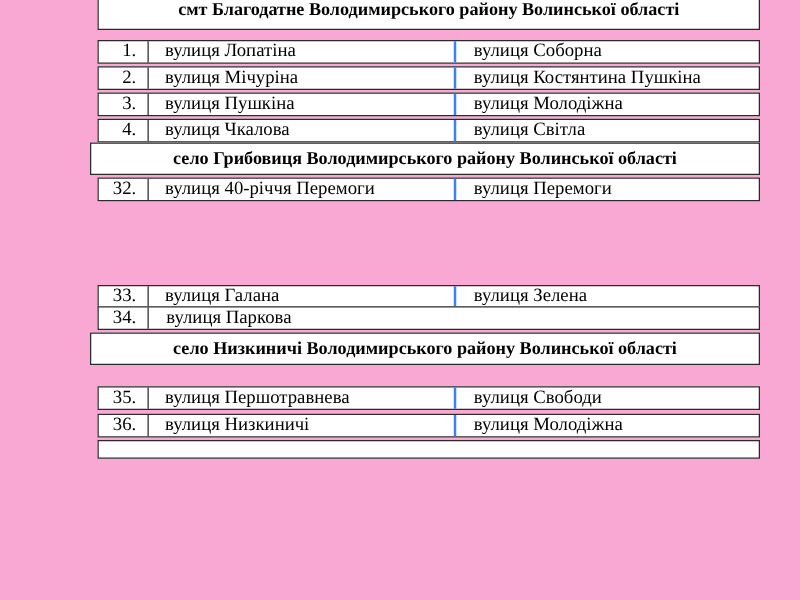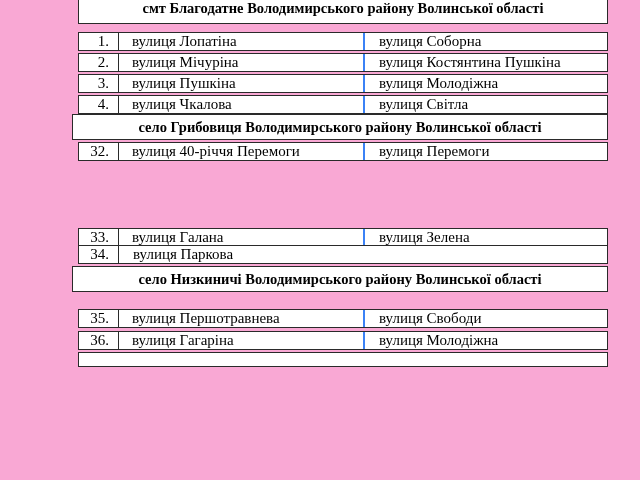--- a/index.html
+++ b/index.html
@@ -139,19 +139,19 @@
   <div class="box sec-hdr" style="top:266px">
     <span>село Низкиничі Володимирського району Волинської області</span>
   </div>
   <div class="box street-row" style="top:309px">
     <div class="c-num">35.</div>
     <div class="c-old">вулиця Першотравнева</div>
     <div class="c-new">вулиця Свободи</div>
   </div>
   <div class="box street-row" style="top:331px">
     <div class="c-num">36.</div>
-    <div class="c-old">вулиця Гагаріна</div>
+    <div class="c-old">вулиця Низкиничі</div>
     <div class="c-new">вулиця Молодіжна</div>
   </div>
 
   <div class="box empty-row"></div>
 
 </div>
 
 </body></html>

